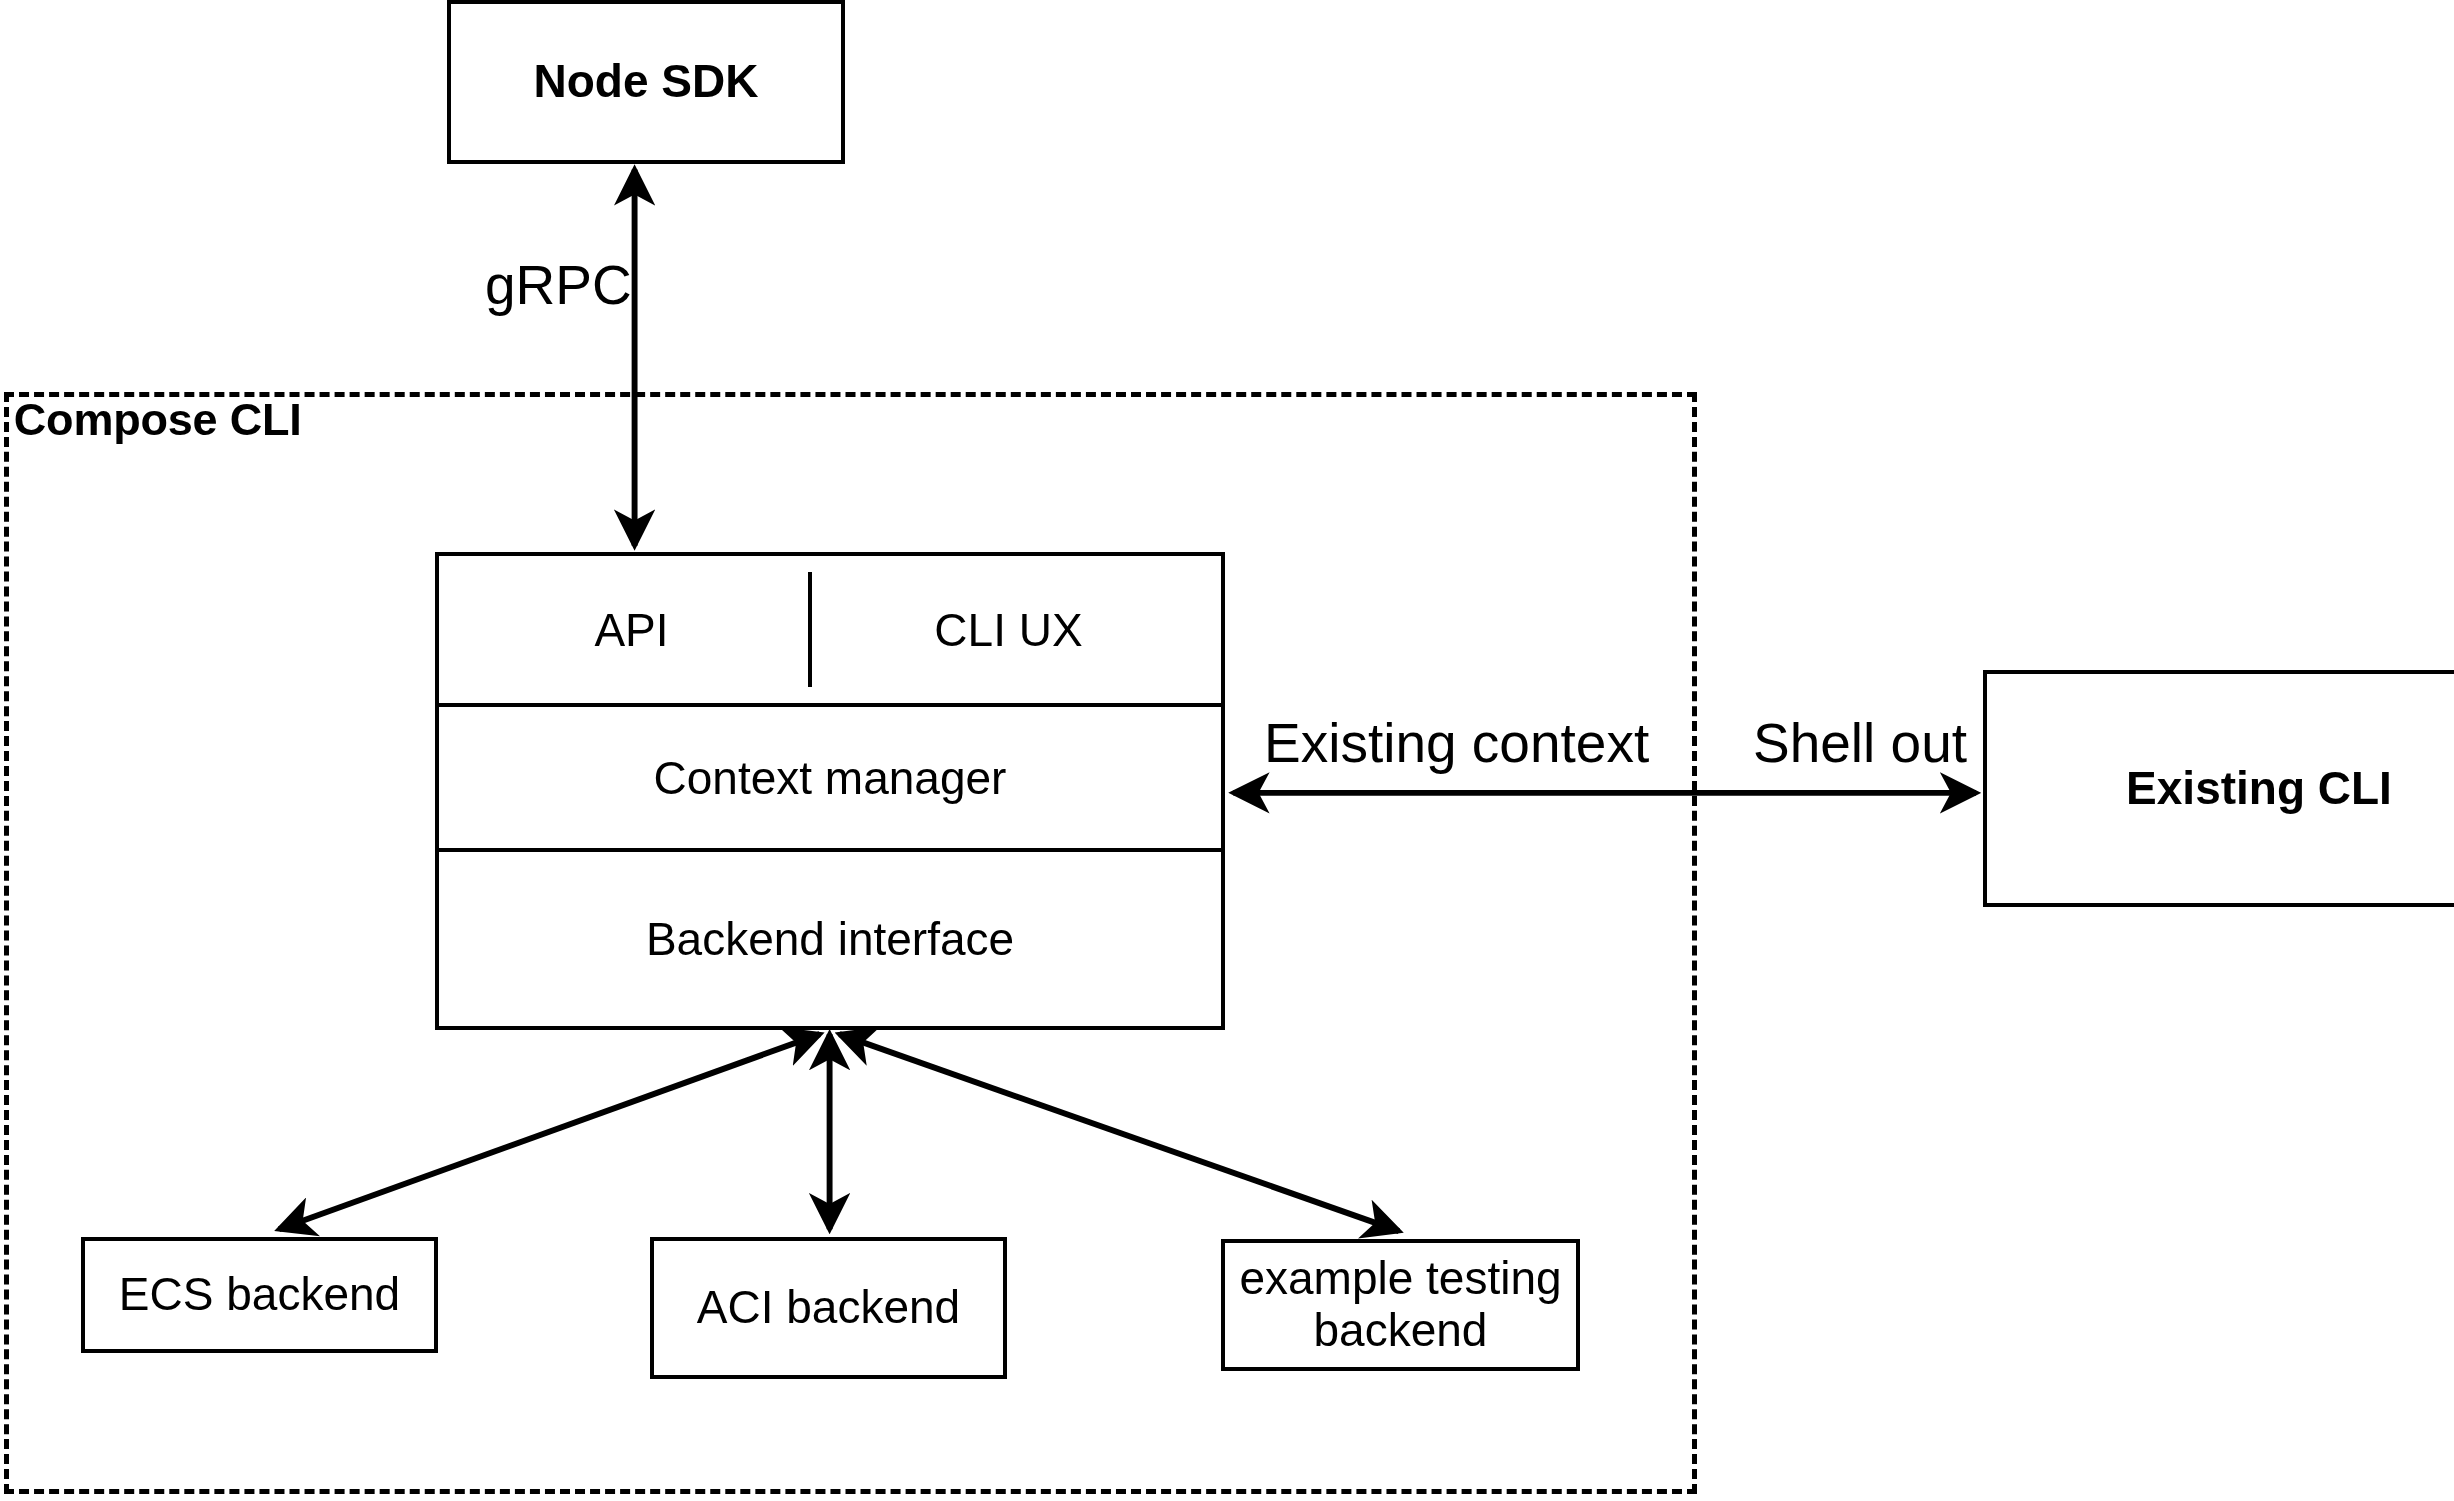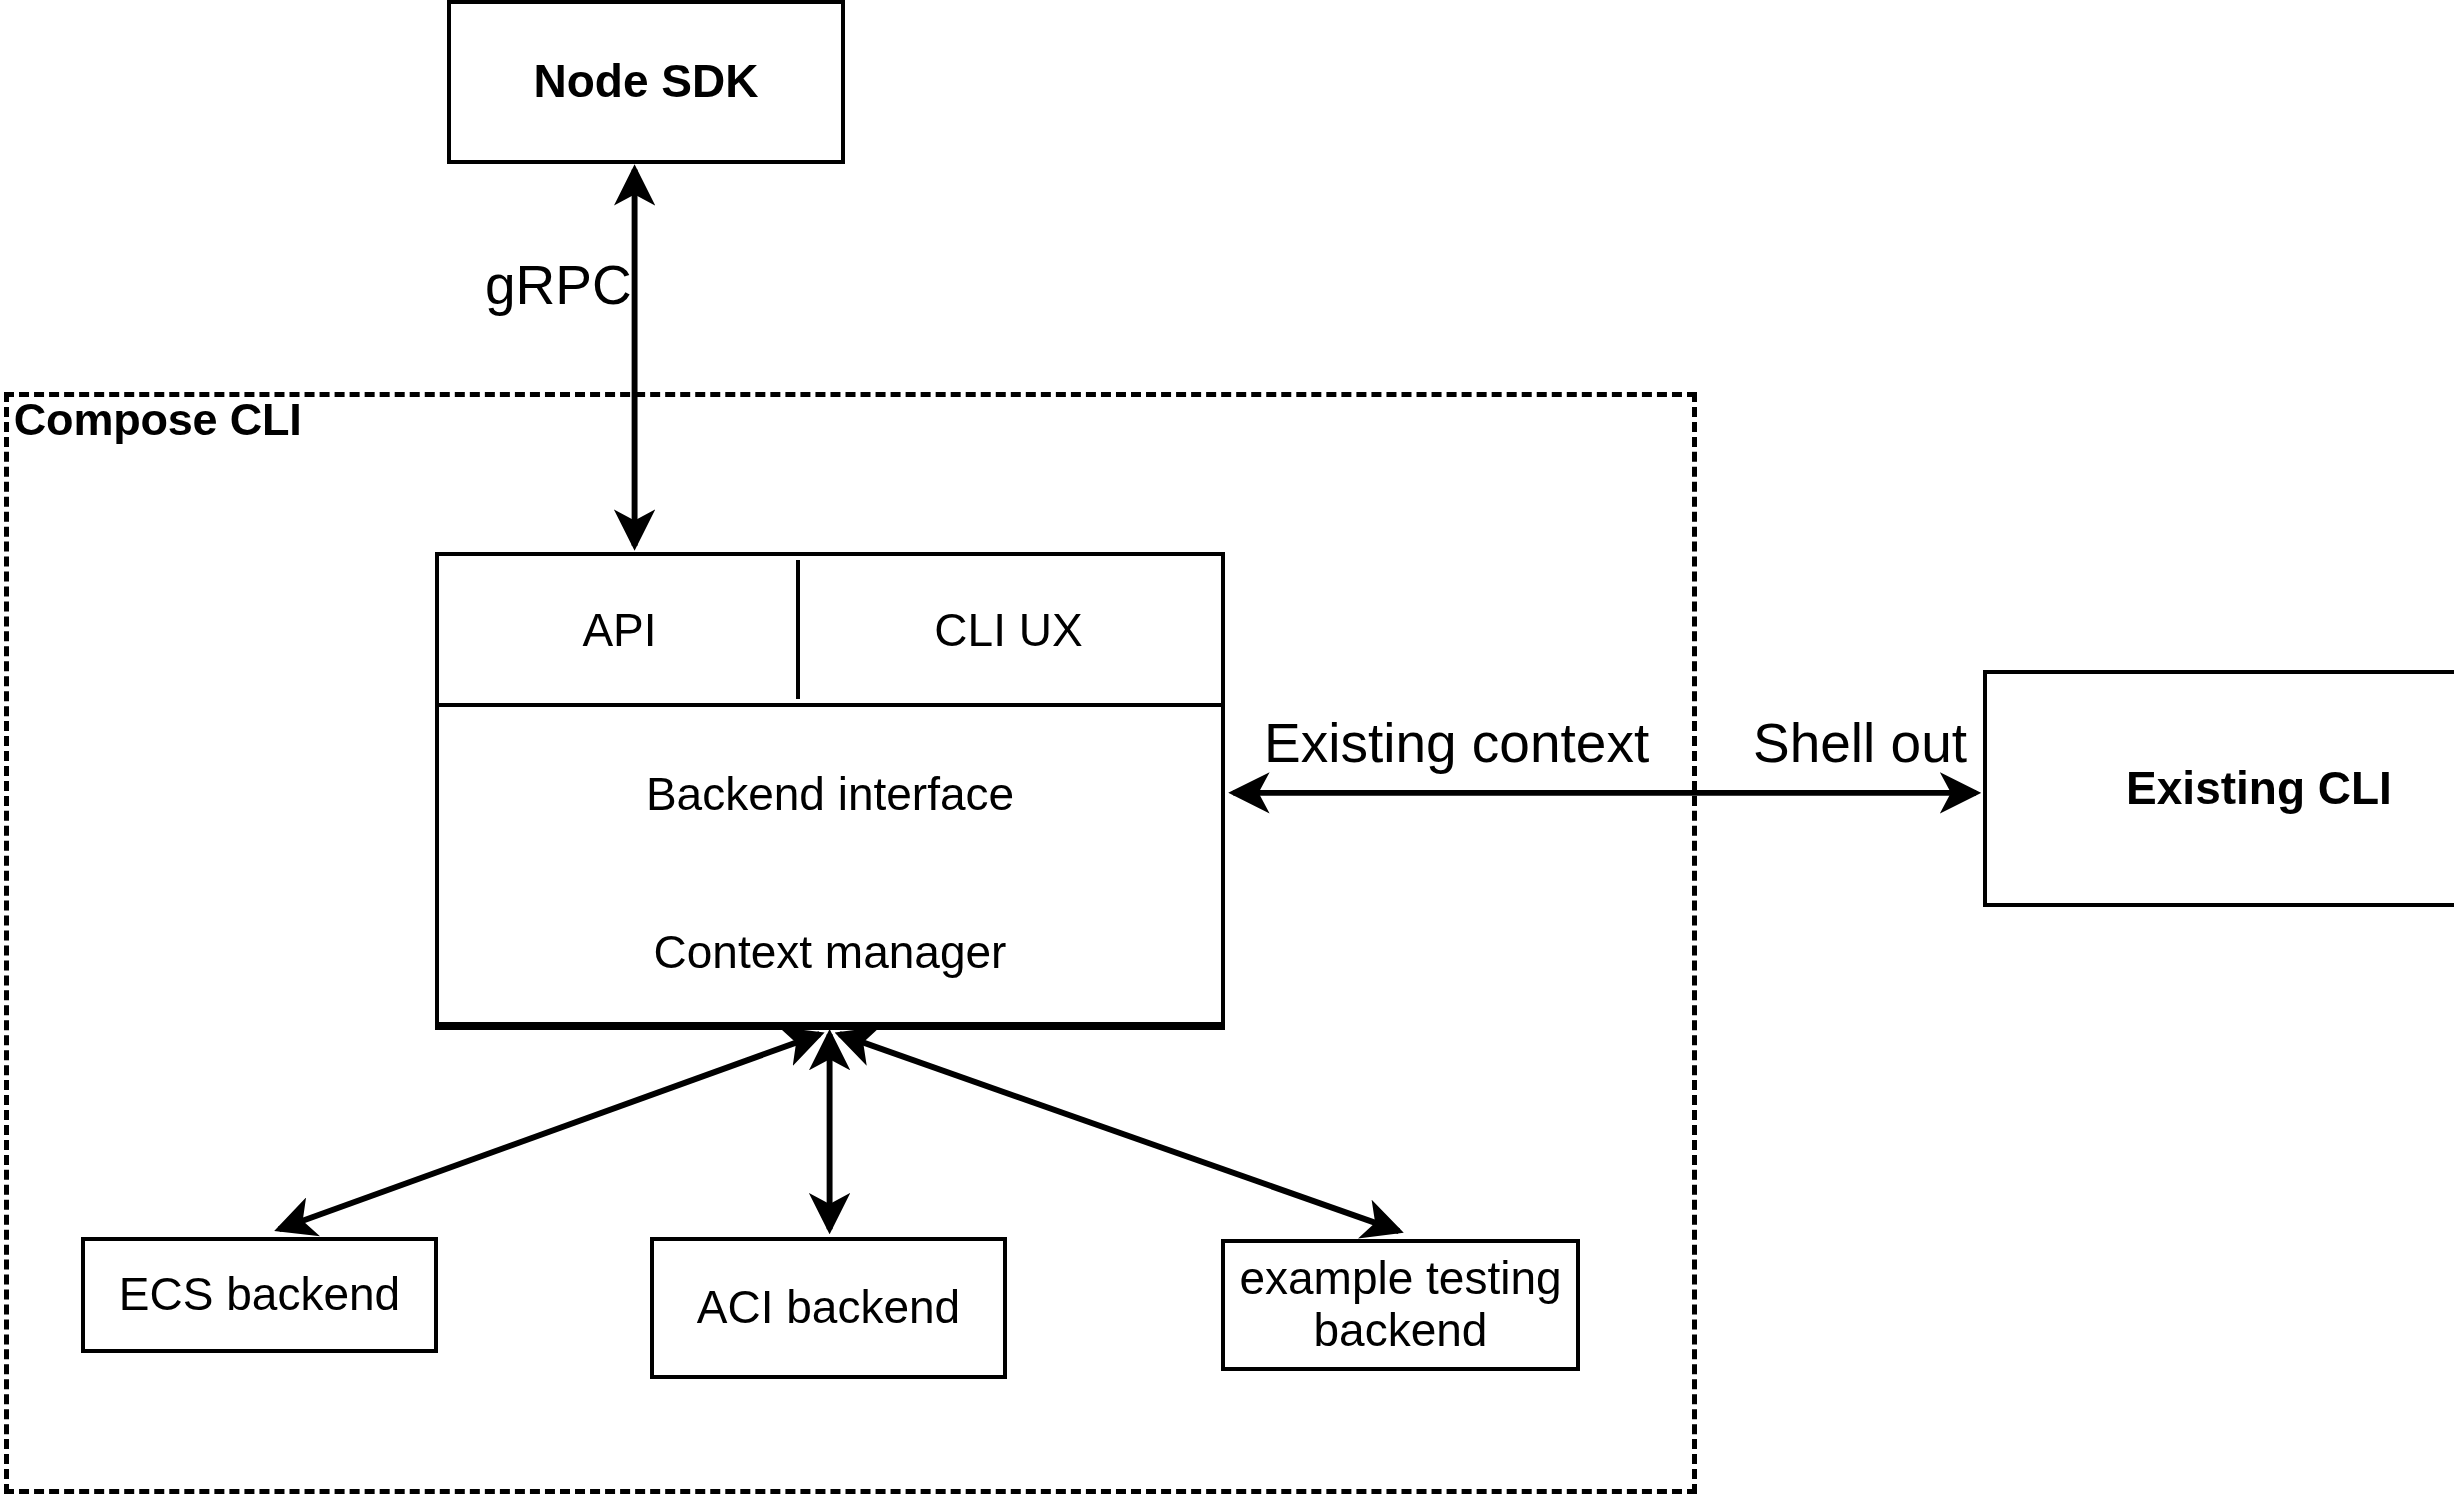--- a/index.html
+++ b/index.html
@@ -88,21 +88,21 @@
     box-sizing: border-box;
     display: flex;
     align-items: center;
     justify-content: center;
     font-size: 46px;
     background: #ffffff;
   }
   #stack-row-top {
     height: 151px;
     border-bottom: 4.9px solid #000000;
-    padding: 4px;
+    padding: 16px;
   }
   .stack-cell {
     box-sizing: border-box;
     flex: 1 1 0;
     height: 100%;
     display: flex;
     align-items: center;
     justify-content: center;
     font-size: 46px;
   }
@@ -199,27 +199,27 @@
 
     <div class="stack-row" id="stack-row-top">
       <div class="stack-cell" id="stack-cell-api">
         <span class="node-label">API</span>
       </div>
       <div class="stack-cell" id="stack-cell-cli-ux">
         <span class="node-label">CLI UX</span>
       </div>
     </div>
 
+    <div class="stack-row" id="stack-row-context">
+      <span class="node-label">Context manager</span>
+    </div>
+
     <div class="stack-row" id="stack-row-backend">
       <span class="node-label">Backend interface</span>
     </div>
-
-    <div class="stack-row" id="stack-row-context">
-      <span class="node-label">Context manager</span>
-    </div>
   </div>
 
   <div class="node" id="node-existing-cli">
     <span class="node-label">Existing CLI</span>
   </div>
 
   <div class="node" id="node-ecs-backend">
     <span class="node-label">ECS backend</span>
   </div>
 

